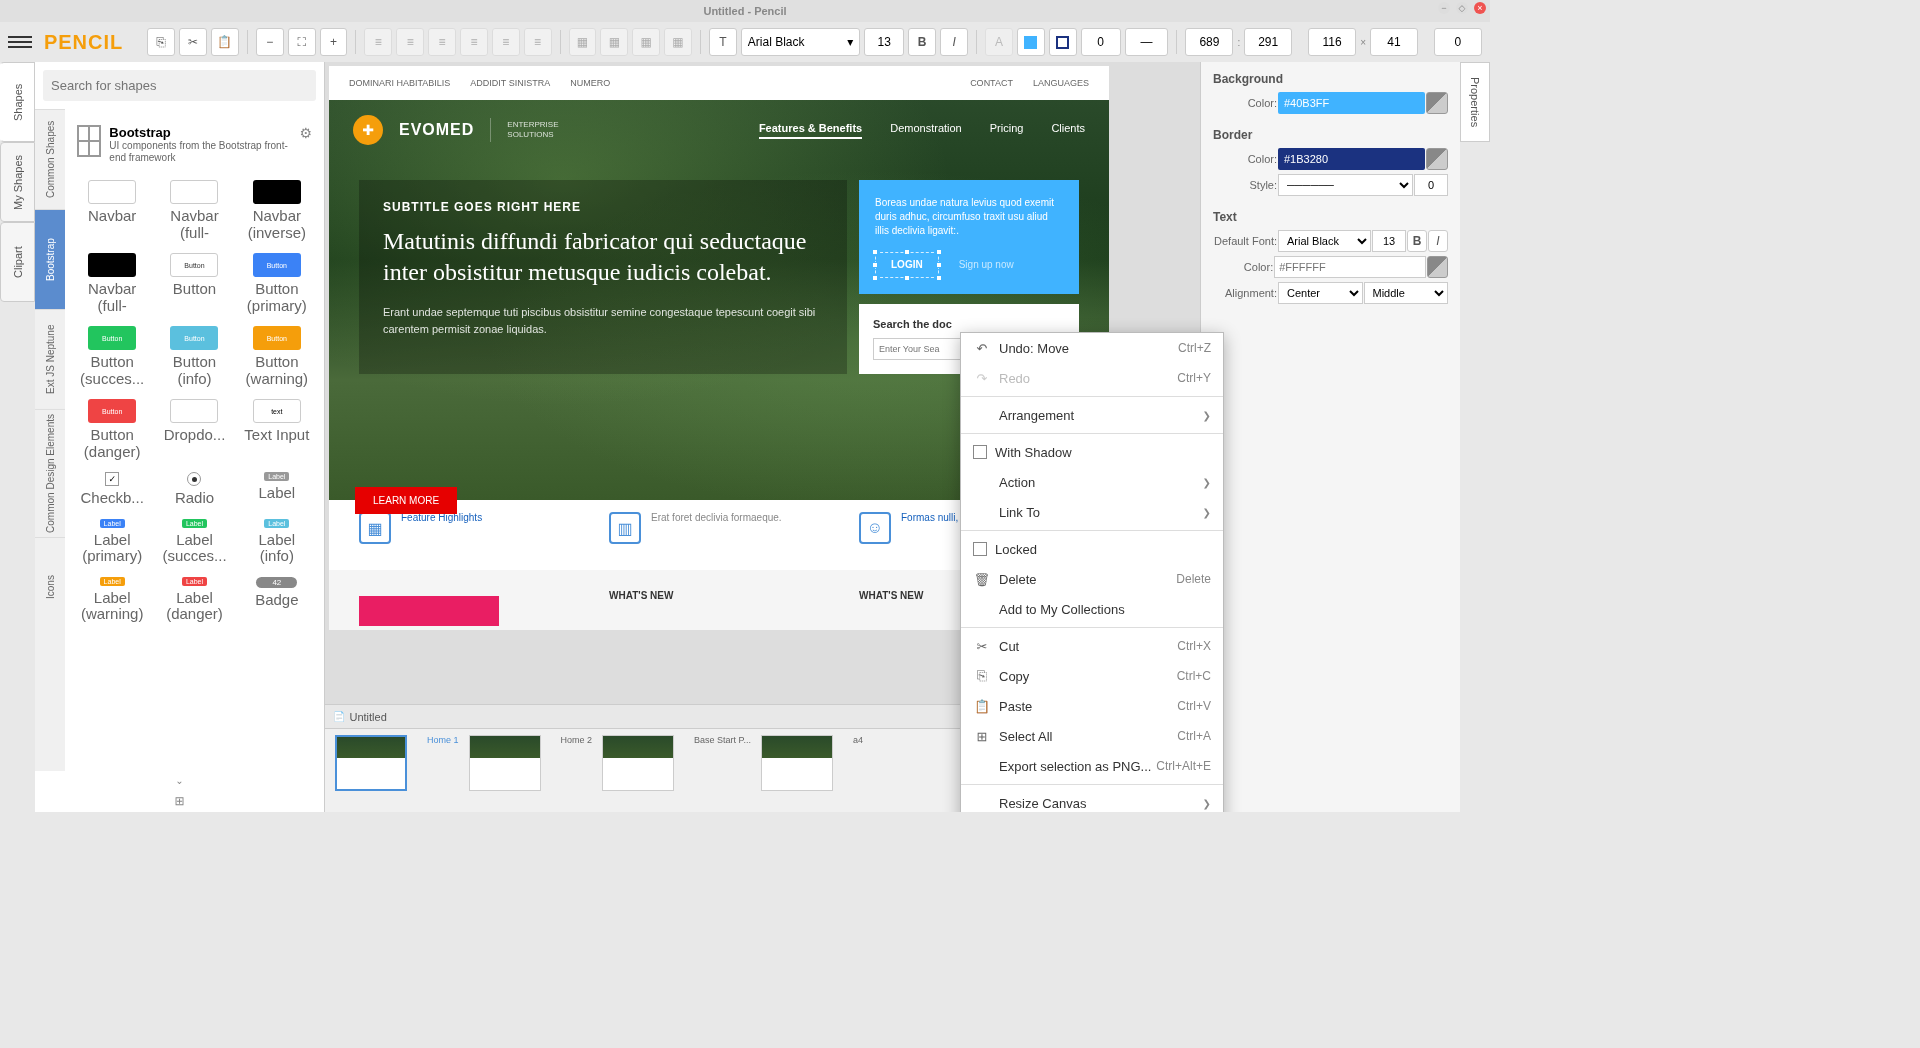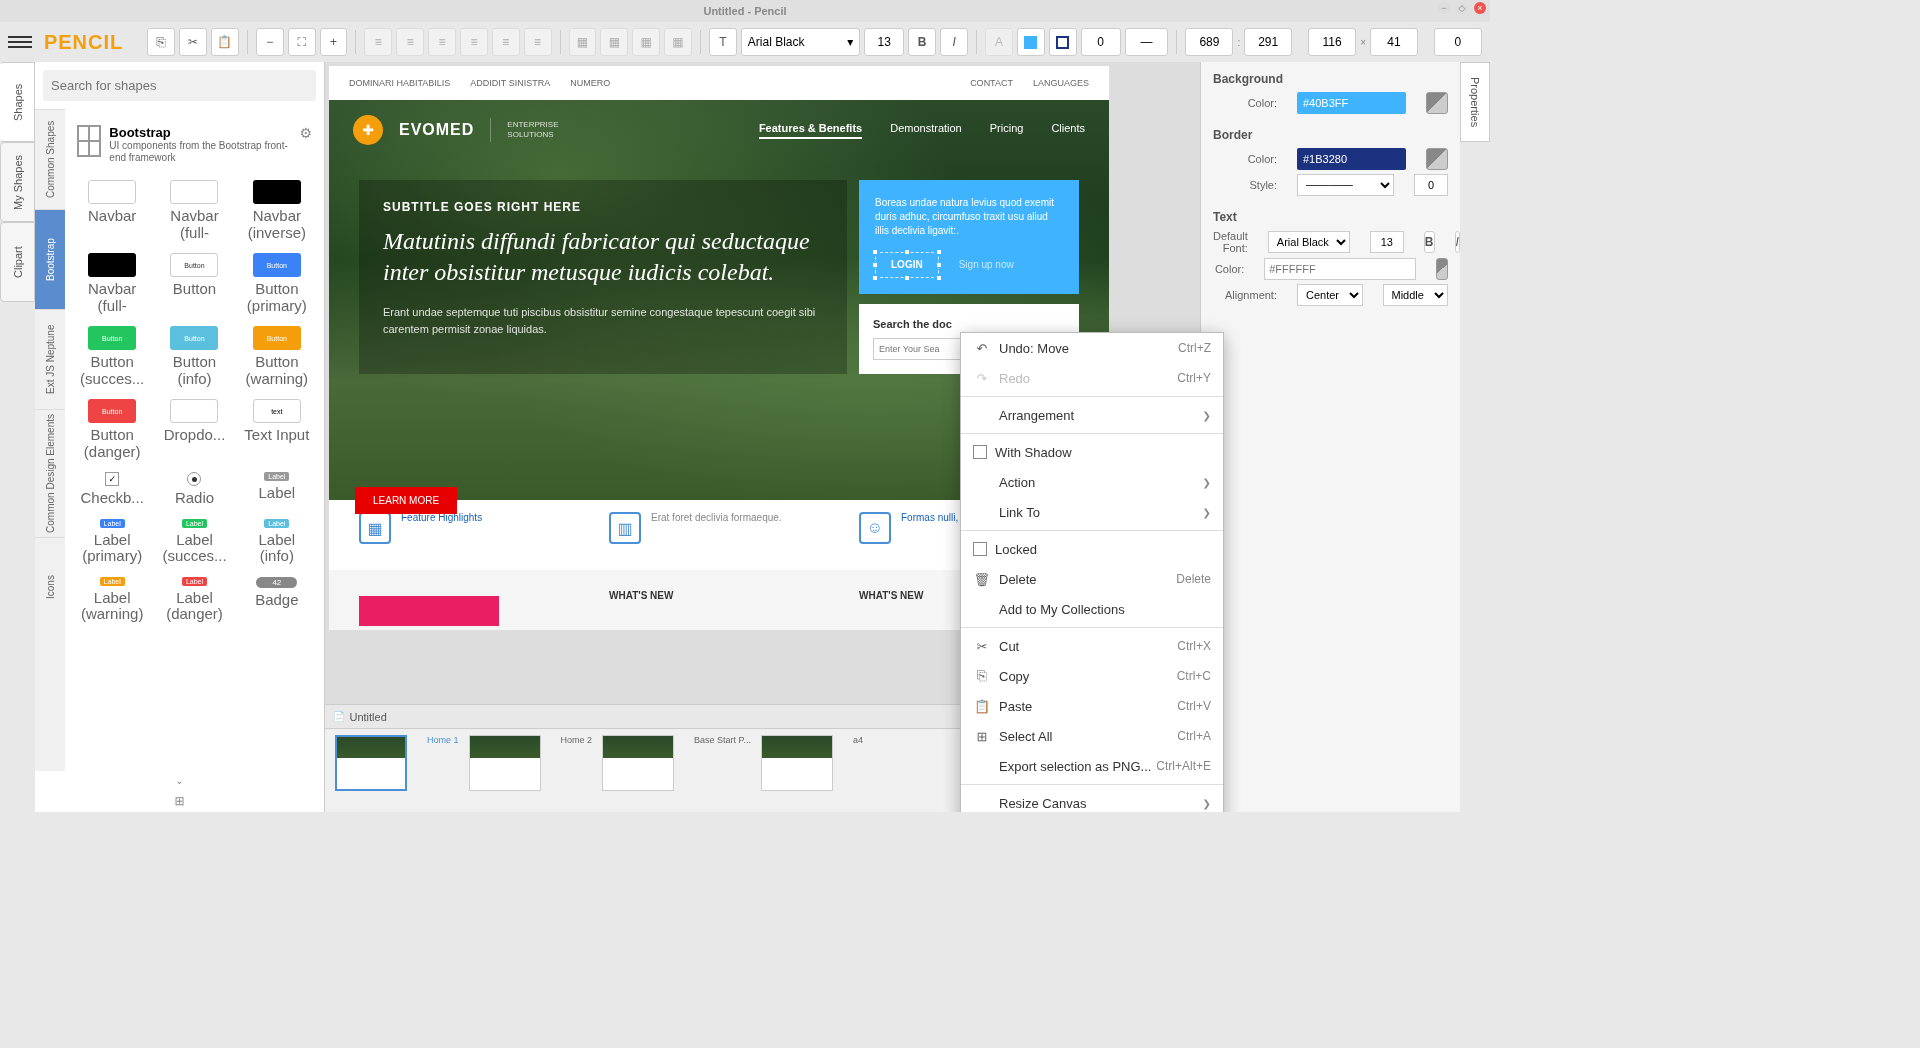--- a/index.html
+++ b/index.html
@@ -88,21 +88,21 @@
 .mock-logo{width:30px;height:30px;background:#f59e0b;border-radius:50%;display:flex;align-items:center;justify-content:center;font-size:14px;}
 .mock-brand{font-weight:bold;font-size:16px;letter-spacing:1px;}
 .mock-divider{width:1px;height:24px;background:rgba(255,255,255,0.3);}
 .mock-tag{font-size:8px;line-height:1.2;color:rgba(255,255,255,0.8);}
 .mock-navlinks{margin-left:auto;display:flex;gap:28px;font-size:11px;}
 .mock-navlinks a{color:#fff;text-decoration:none;}
 .mock-navlinks a.active{border-bottom:2px solid #fff;padding-bottom:3px;font-weight:bold;}
 .mock-hero-body{position:relative;display:flex;padding:20px 30px;}
 .mock-hero-text{flex:1;background:rgba(0,0,0,0.25);padding:20px 24px;}
 .mock-sub{font-size:12px;font-weight:bold;letter-spacing:1px;margin-bottom:12px;}
-.mock-headline{font-family:'Brush Script MT',cursive;font-size:24px;line-height:1.3;margin-bottom:16px;font-style:italic;}
+.mock-headline{font-family:'Brush Script MT',cursive;font-size:24px;line-height:1.3;margin-bottom:16px;}
 .mock-desc{font-size:11px;line-height:1.5;color:rgba(255,255,255,0.85);}
 .mock-side{width:220px;margin-left:12px;display:flex;flex-direction:column;gap:10px;}
 .mock-blue{background:#40b3ff;padding:16px;font-size:10px;line-height:1.4;position:relative;}
 .mock-blue-links{display:flex;gap:20px;margin-top:14px;align-items:center;}
 .login-sel{position:relative;padding:6px 16px;font-weight:bold;font-size:10px;}
 .sel-handle{position:absolute;width:6px;height:6px;background:#fff;border:1px solid #40b3ff;}
 .sel-handle.tl{top:-3px;left:-3px;} .sel-handle.tr{top:-3px;right:-3px;}
 .sel-handle.bl{bottom:-3px;left:-3px;} .sel-handle.br{bottom:-3px;right:-3px;}
 .sel-handle.tm{top:-3px;left:50%;margin-left:-3px;} .sel-handle.bm{bottom:-3px;left:50%;margin-left:-3px;}
 .sel-handle.ml{left:-3px;top:50%;margin-top:-3px;} .sel-handle.mr{right:-3px;top:50%;margin-top:-3px;}
@@ -132,21 +132,21 @@
 .thumb-img{width:72px;height:56px;background:#fff;border:1px solid #ccc;position:relative;overflow:hidden;}
 .thumb.active .thumb-img{border:2px solid #4a90d9;}
 .thumb.active .thumb-label{color:#4a90d9;}
 .thumb-label{font-size:9px;color:#666;}
 .th-hero{height:40%;background:linear-gradient(#2a4a2a,#3a5a2a);}
 .th-strip{height:12%;background:#fff;}
 
 
 .props-panel{width:260px;background:#f5f5f5;padding:10px 12px;display:flex;flex-direction:column;gap:10px;font-size:12px;border-left:1px solid #ccc;}
 .prop-section h4{font-size:12px;font-weight:bold;color:#555;margin-bottom:6px;}
-.prop-row{display:flex;align-items:center;gap:20px;margin-bottom:4px;}
+.prop-row{display:flex;align-items:center;gap:1px;margin-bottom:4px;}
 .prop-label{width:64px;font-size:11px;color:#666;text-align:right;}
 .prop-color{flex:1;height:22px;color:#fff;padding:0 6px;display:flex;align-items:center;font-size:11px;border-radius:2px;}
 .prop-swatch{width:22px;height:22px;border:1px solid #999;border-radius:3px;cursor:pointer;background:linear-gradient(135deg,#888 0%,#888 50%,#ccc 50%,#ccc 100%);}
 .prop-select{flex:1;height:22px;border:1px solid #ccc;background:#fff;font-size:11px;padding:0 4px;}
 .prop-num{width:34px;height:22px;border:1px solid #ccc;background:#fff;font-size:11px;text-align:center;}
 .right-tabs{width:30px;background:#e8e8e8;display:flex;flex-direction:column;}
 .rtab{height:80px;writing-mode:vertical-rl;display:flex;align-items:center;justify-content:center;font-size:11px;color:#555;border:1px solid #ccc;background:#f5f5f5;cursor:pointer;}
 .rtab.active{background:#fff;}
 
 

